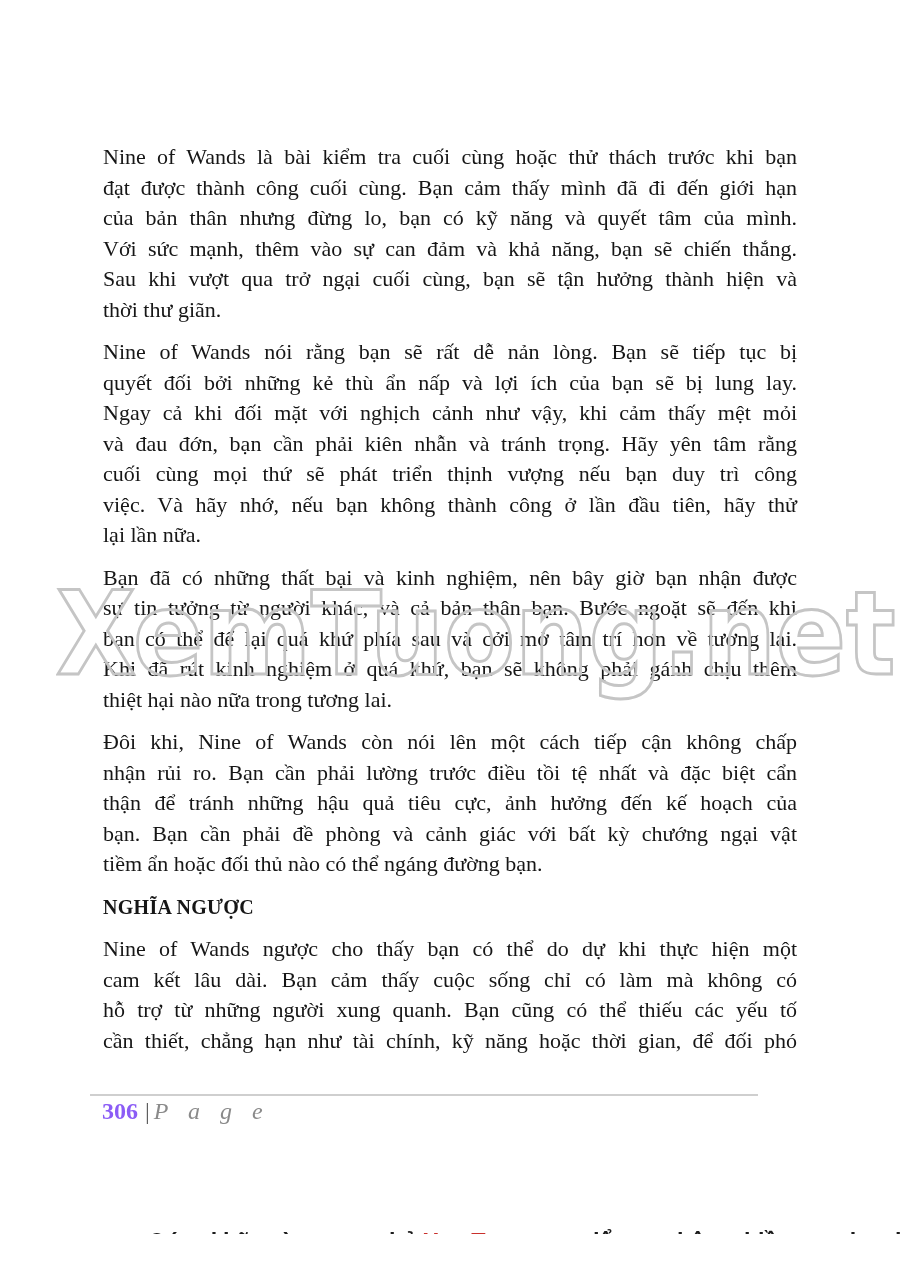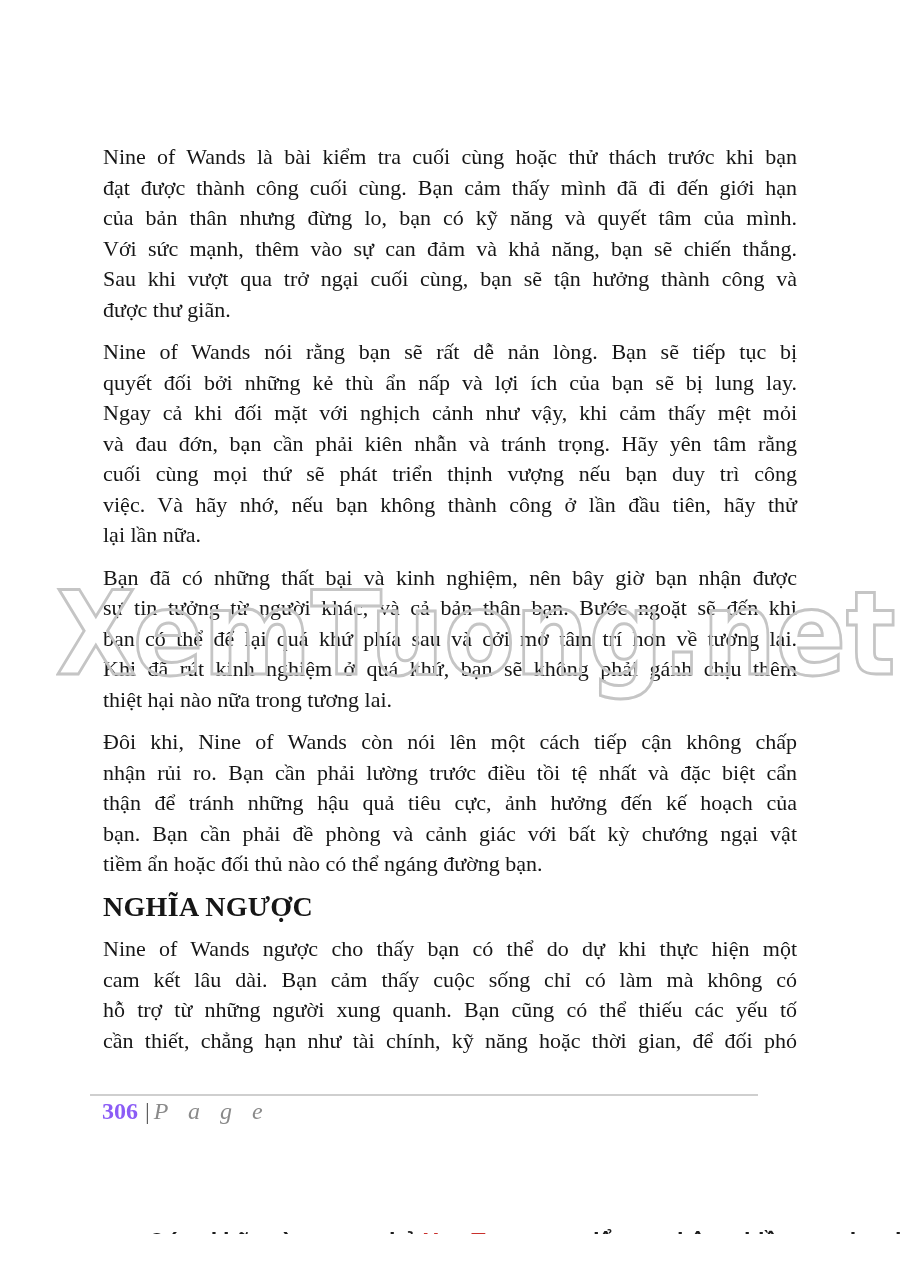--- a/index.html
+++ b/index.html
@@ -25,21 +25,21 @@
   }
   .paragraph { margin: 0 0 12px 0; }
   .line {
     line-height: 30.5px;
     text-align: justify;
     text-align-last: justify;
   }
   .line.last { text-align-last: left; }
   .heading {
     font-weight: bold;
-    font-size: 28px;
+    font-size: 20px;
     line-height: 30.5px;
     letter-spacing: 0.3px;
     margin: 0 0 12px 0;
     text-align: left;
   }
 
   
   .watermark {
     position: absolute;
     left: 56px; top: 577px;
@@ -105,22 +105,22 @@
 <body>
 
 <div class="page">
 
   <div class="content" id="body-text">
       <div class="paragraph">
         <div class="line">Nine of Wands là bài kiểm tra cuối cùng hoặc thử thách trước khi bạn</div>
         <div class="line">đạt được thành công cuối cùng. Bạn cảm thấy mình đã đi đến giới hạn</div>
         <div class="line">của bản thân nhưng đừng lo, bạn có kỹ năng và quyết tâm của mình.</div>
         <div class="line">Với sức mạnh, thêm vào sự can đảm và khả năng, bạn sẽ chiến thắng.</div>
-        <div class="line">Sau khi vượt qua trở ngại cuối cùng, bạn sẽ tận hưởng thành công và</div>
-        <div class="line last">được thư giãn.</div>
+        <div class="line">Sau khi vượt qua trở ngại cuối cùng, bạn sẽ tận hưởng thành hiện và</div>
+        <div class="line last">thời thư giãn.</div>
       </div>
       <div class="paragraph">
         <div class="line">Nine of Wands nói rằng bạn sẽ rất dễ nản lòng. Bạn sẽ tiếp tục bị</div>
         <div class="line">quyết đối bởi những kẻ thù ẩn nấp và lợi ích của bạn sẽ bị lung lay.</div>
         <div class="line">Ngay cả khi đối mặt với nghịch cảnh như vậy, khi cảm thấy mệt mỏi</div>
         <div class="line">và đau đớn, bạn cần phải kiên nhẫn và tránh trọng. Hãy yên tâm rằng</div>
         <div class="line">cuối cùng mọi thứ sẽ phát triển thịnh vượng nếu bạn duy trì công</div>
         <div class="line">việc. Và hãy nhớ, nếu bạn không thành công ở lần đầu tiên, hãy thử</div>
         <div class="line last">lại lần nữa.</div>
       </div>

